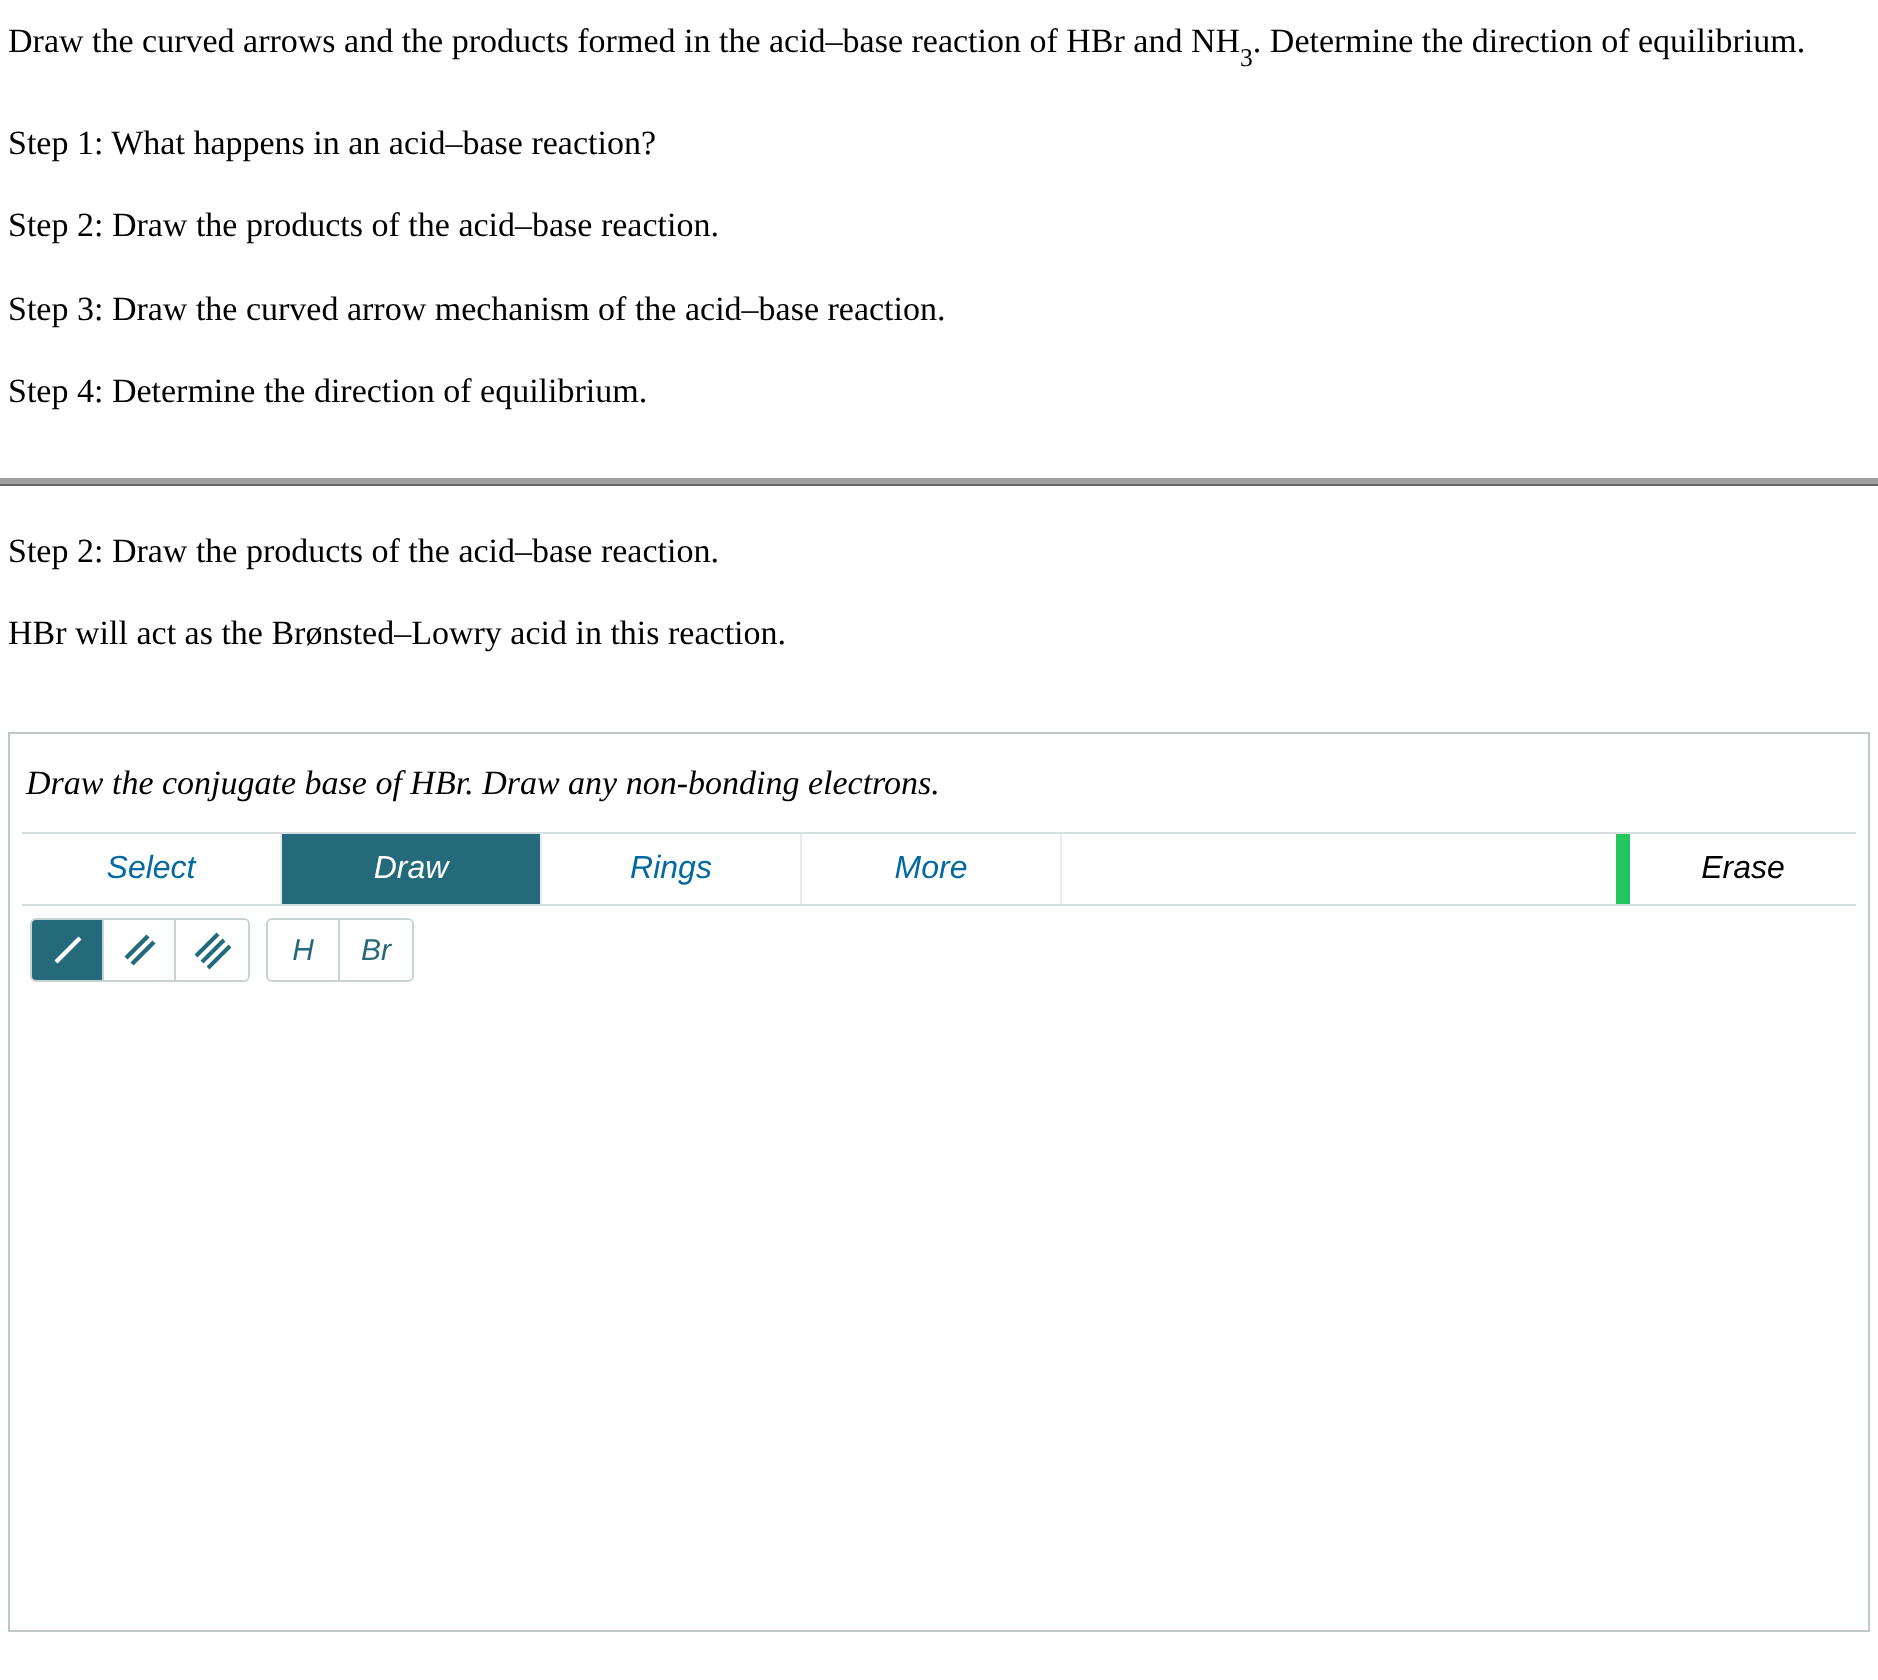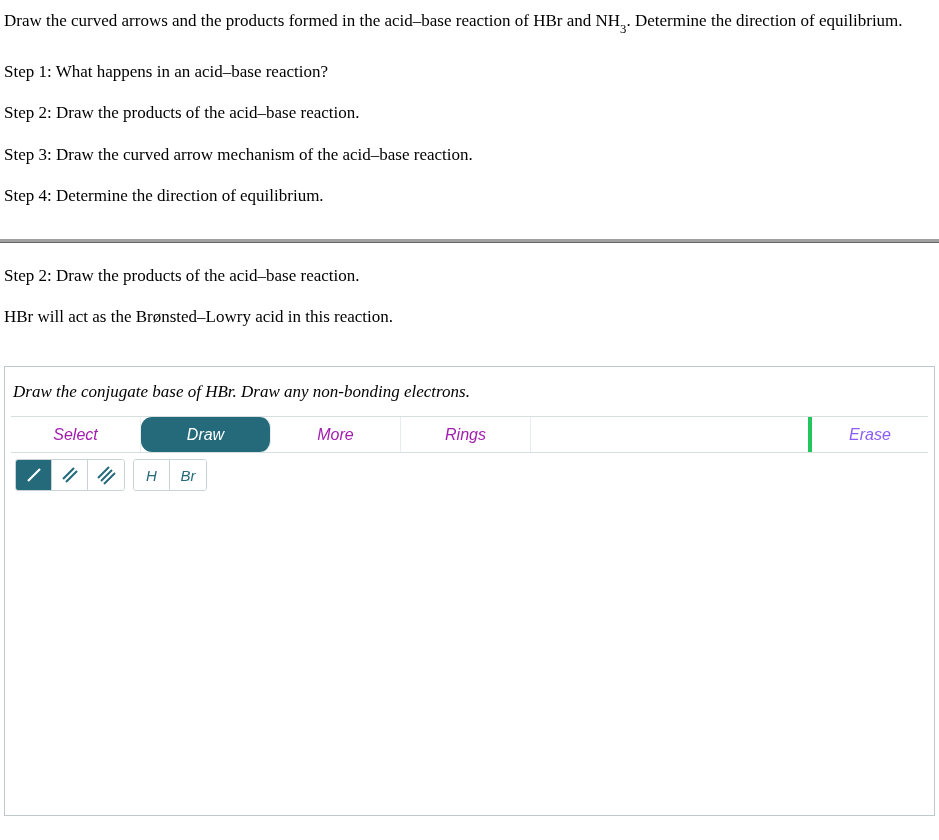--- a/index.html
+++ b/index.html
@@ -64,46 +64,45 @@
       display: flex;
       align-items: stretch;
       border-top: 1px solid #d6dee0;
       border-bottom: 1px solid #d6dee0;
       height: 37px;
       position: relative;
     }
     .tab {
       font-family: Arial, Helvetica, sans-serif;
       font-size: 16px;
-      color: #a21caf;
+      color: #0369a1;
       display: flex;
       align-items: center;
       justify-content: center;
       width: 130px;
       cursor: pointer;
       border-right: 1px solid #e7edee;
     }
     .tab.active {
       background: #256a7a;
       color: #fff;
-      border-radius: 11px;
     }
     .tab-spacer {
       flex: 1;
     }
     .erase-tab {
       font-family: Arial, Helvetica, sans-serif;
       font-size: 16px;
-      color: #8b5cf6;
+      color: #000000;
       display: flex;
       align-items: center;
       justify-content: center;
       width: 120px;
       cursor: pointer;
-      border-left: 4px solid #22c55e;
+      border-left: 7px solid #22c55e;
       text-align: center;
     }
     .subtool-row {
       display: flex;
       align-items: center;
       gap: 0;
       padding: 6px 0 4px 0;
     }
     .tool-group {
       display: flex;
@@ -189,24 +188,24 @@
   <div class="editor-instruction">Draw the conjugate base of HBr. Draw any non-bonding electrons.</div>
 
   <div class="toolbar-row">
     <div class="tab">
       <span>Select</span>
     </div>
     <div class="tab active">
       <span>Draw</span>
     </div>
     <div class="tab">
+      <span>Rings</span>
+    </div>
+    <div class="tab">
       <span>More</span>
-    </div>
-    <div class="tab">
-      <span>Rings</span>
     </div>
     <div class="tab-spacer"></div>
     <div class="erase-tab">
       <span>Erase</span>
     </div>
   </div>
 
   <div class="subtool-row">
     <div class="tool-group">
       <div class="tool-btn selected">

